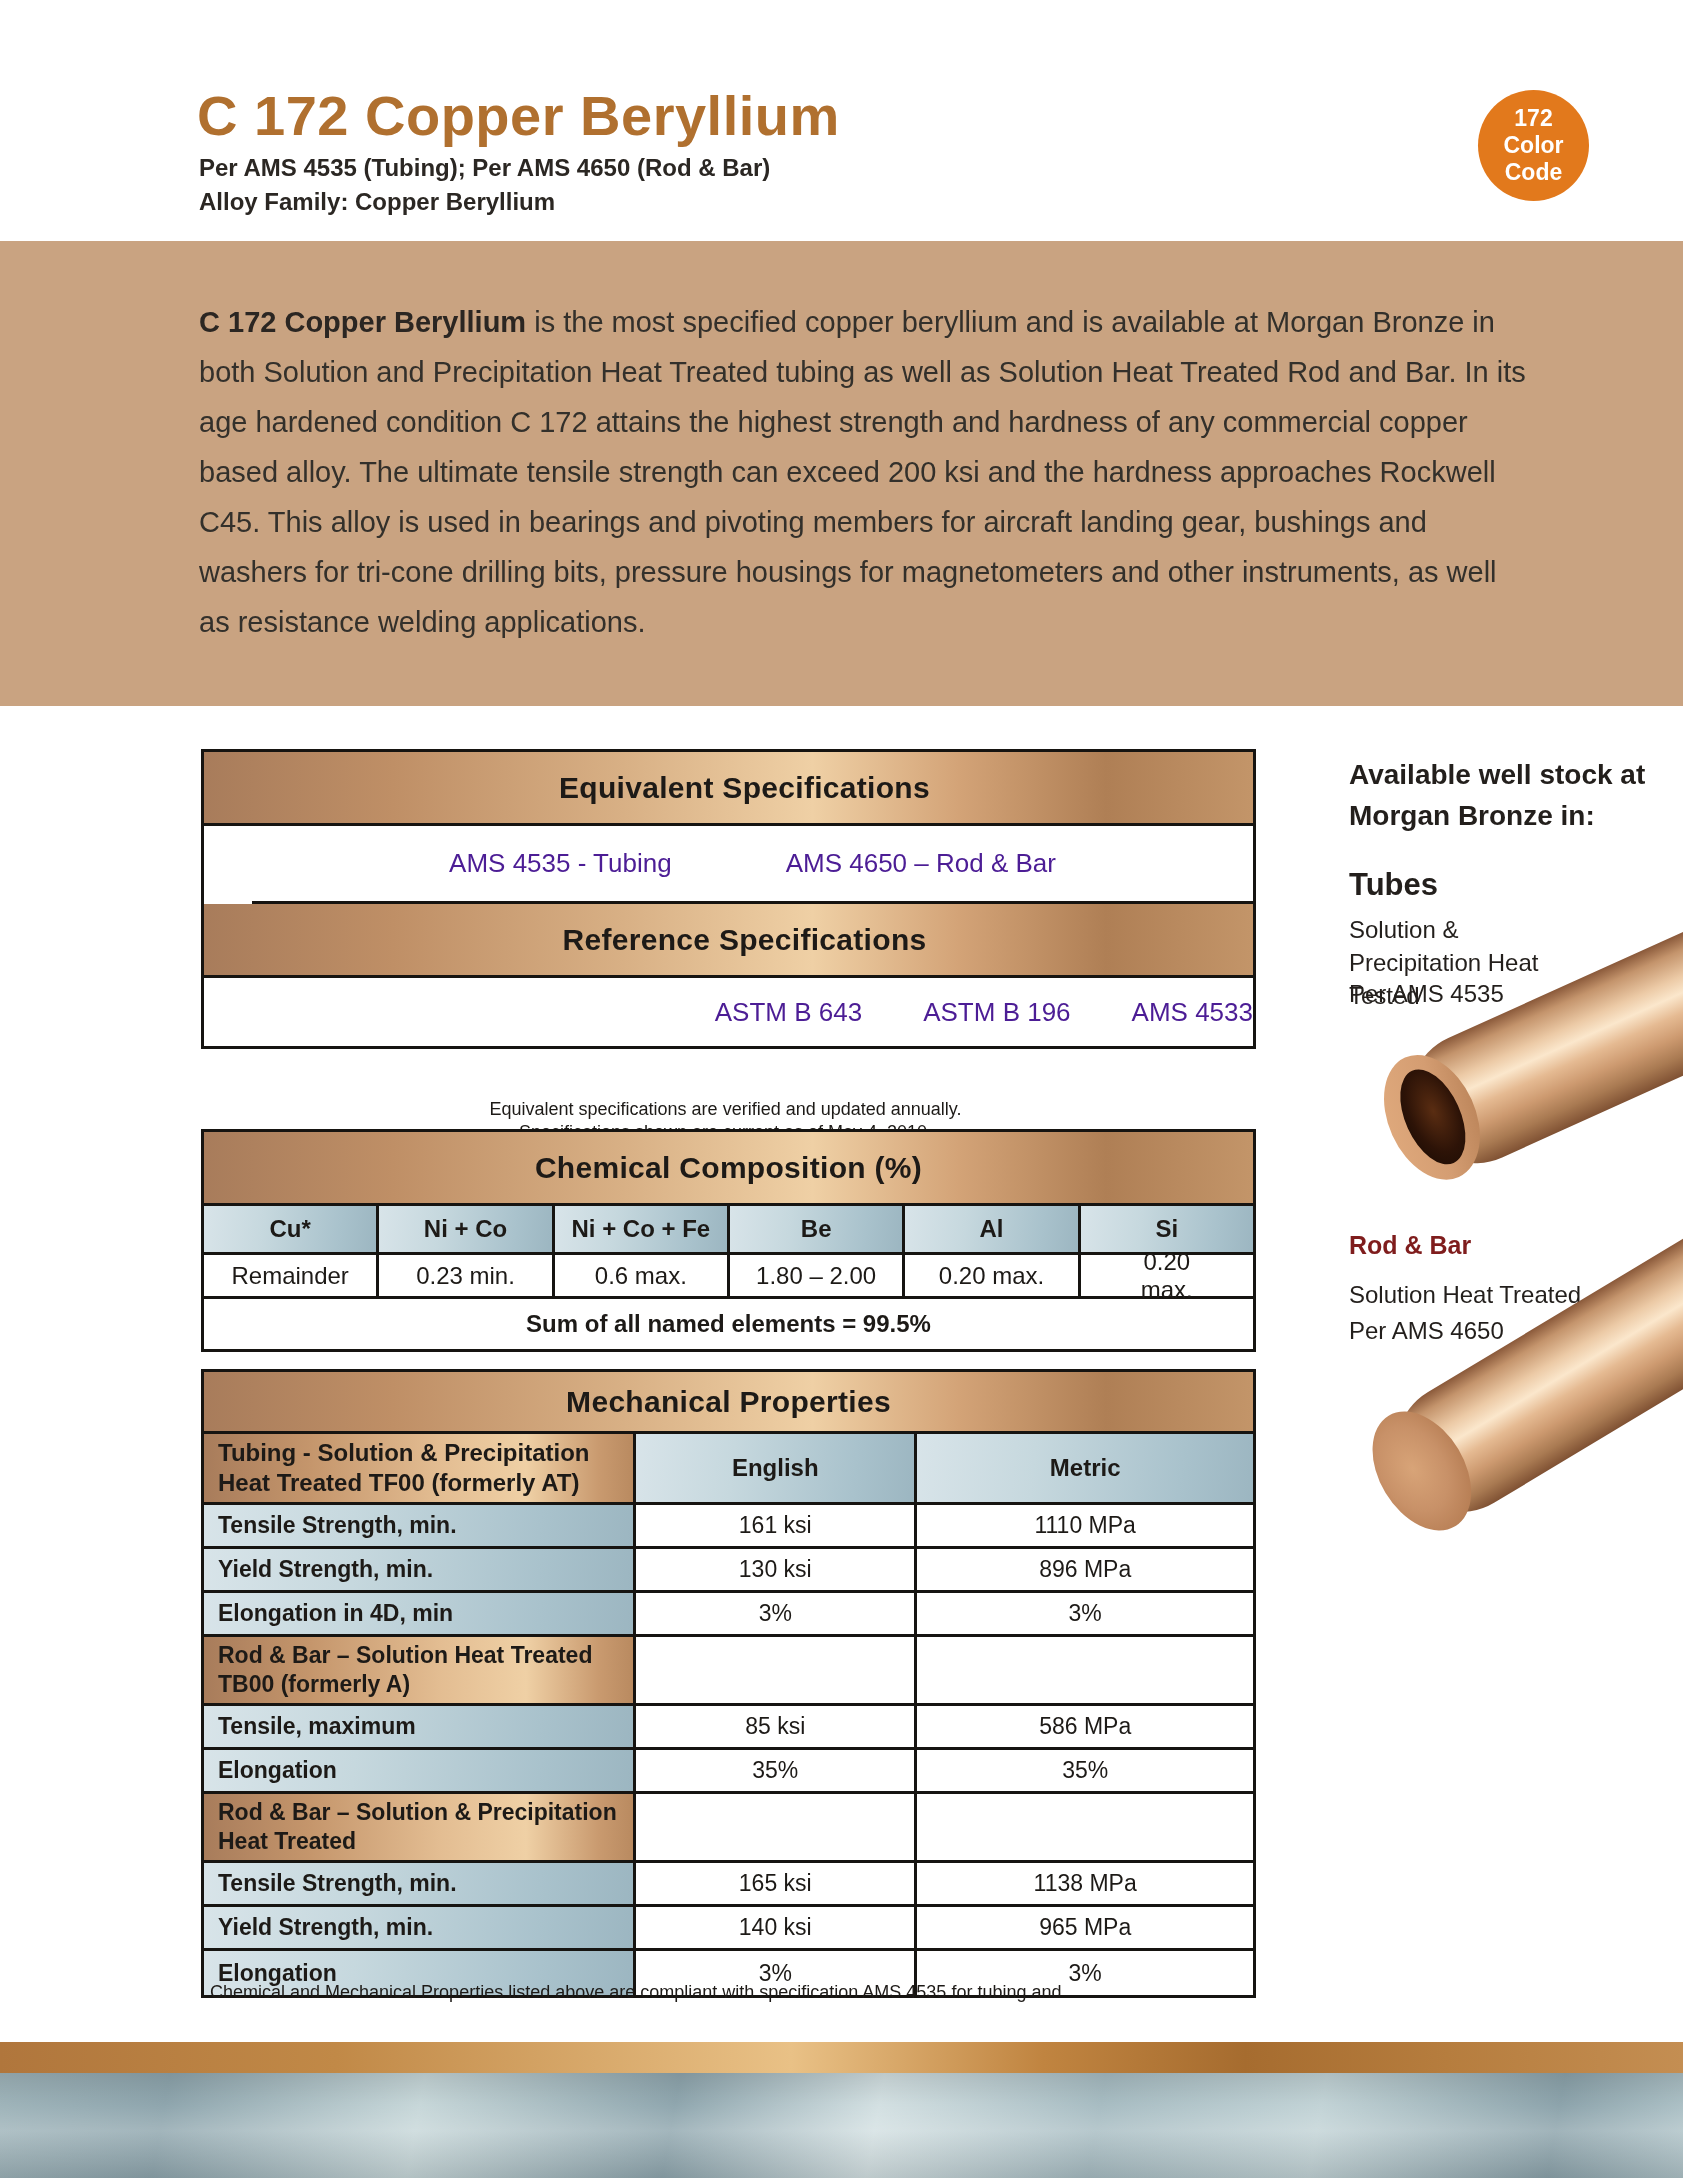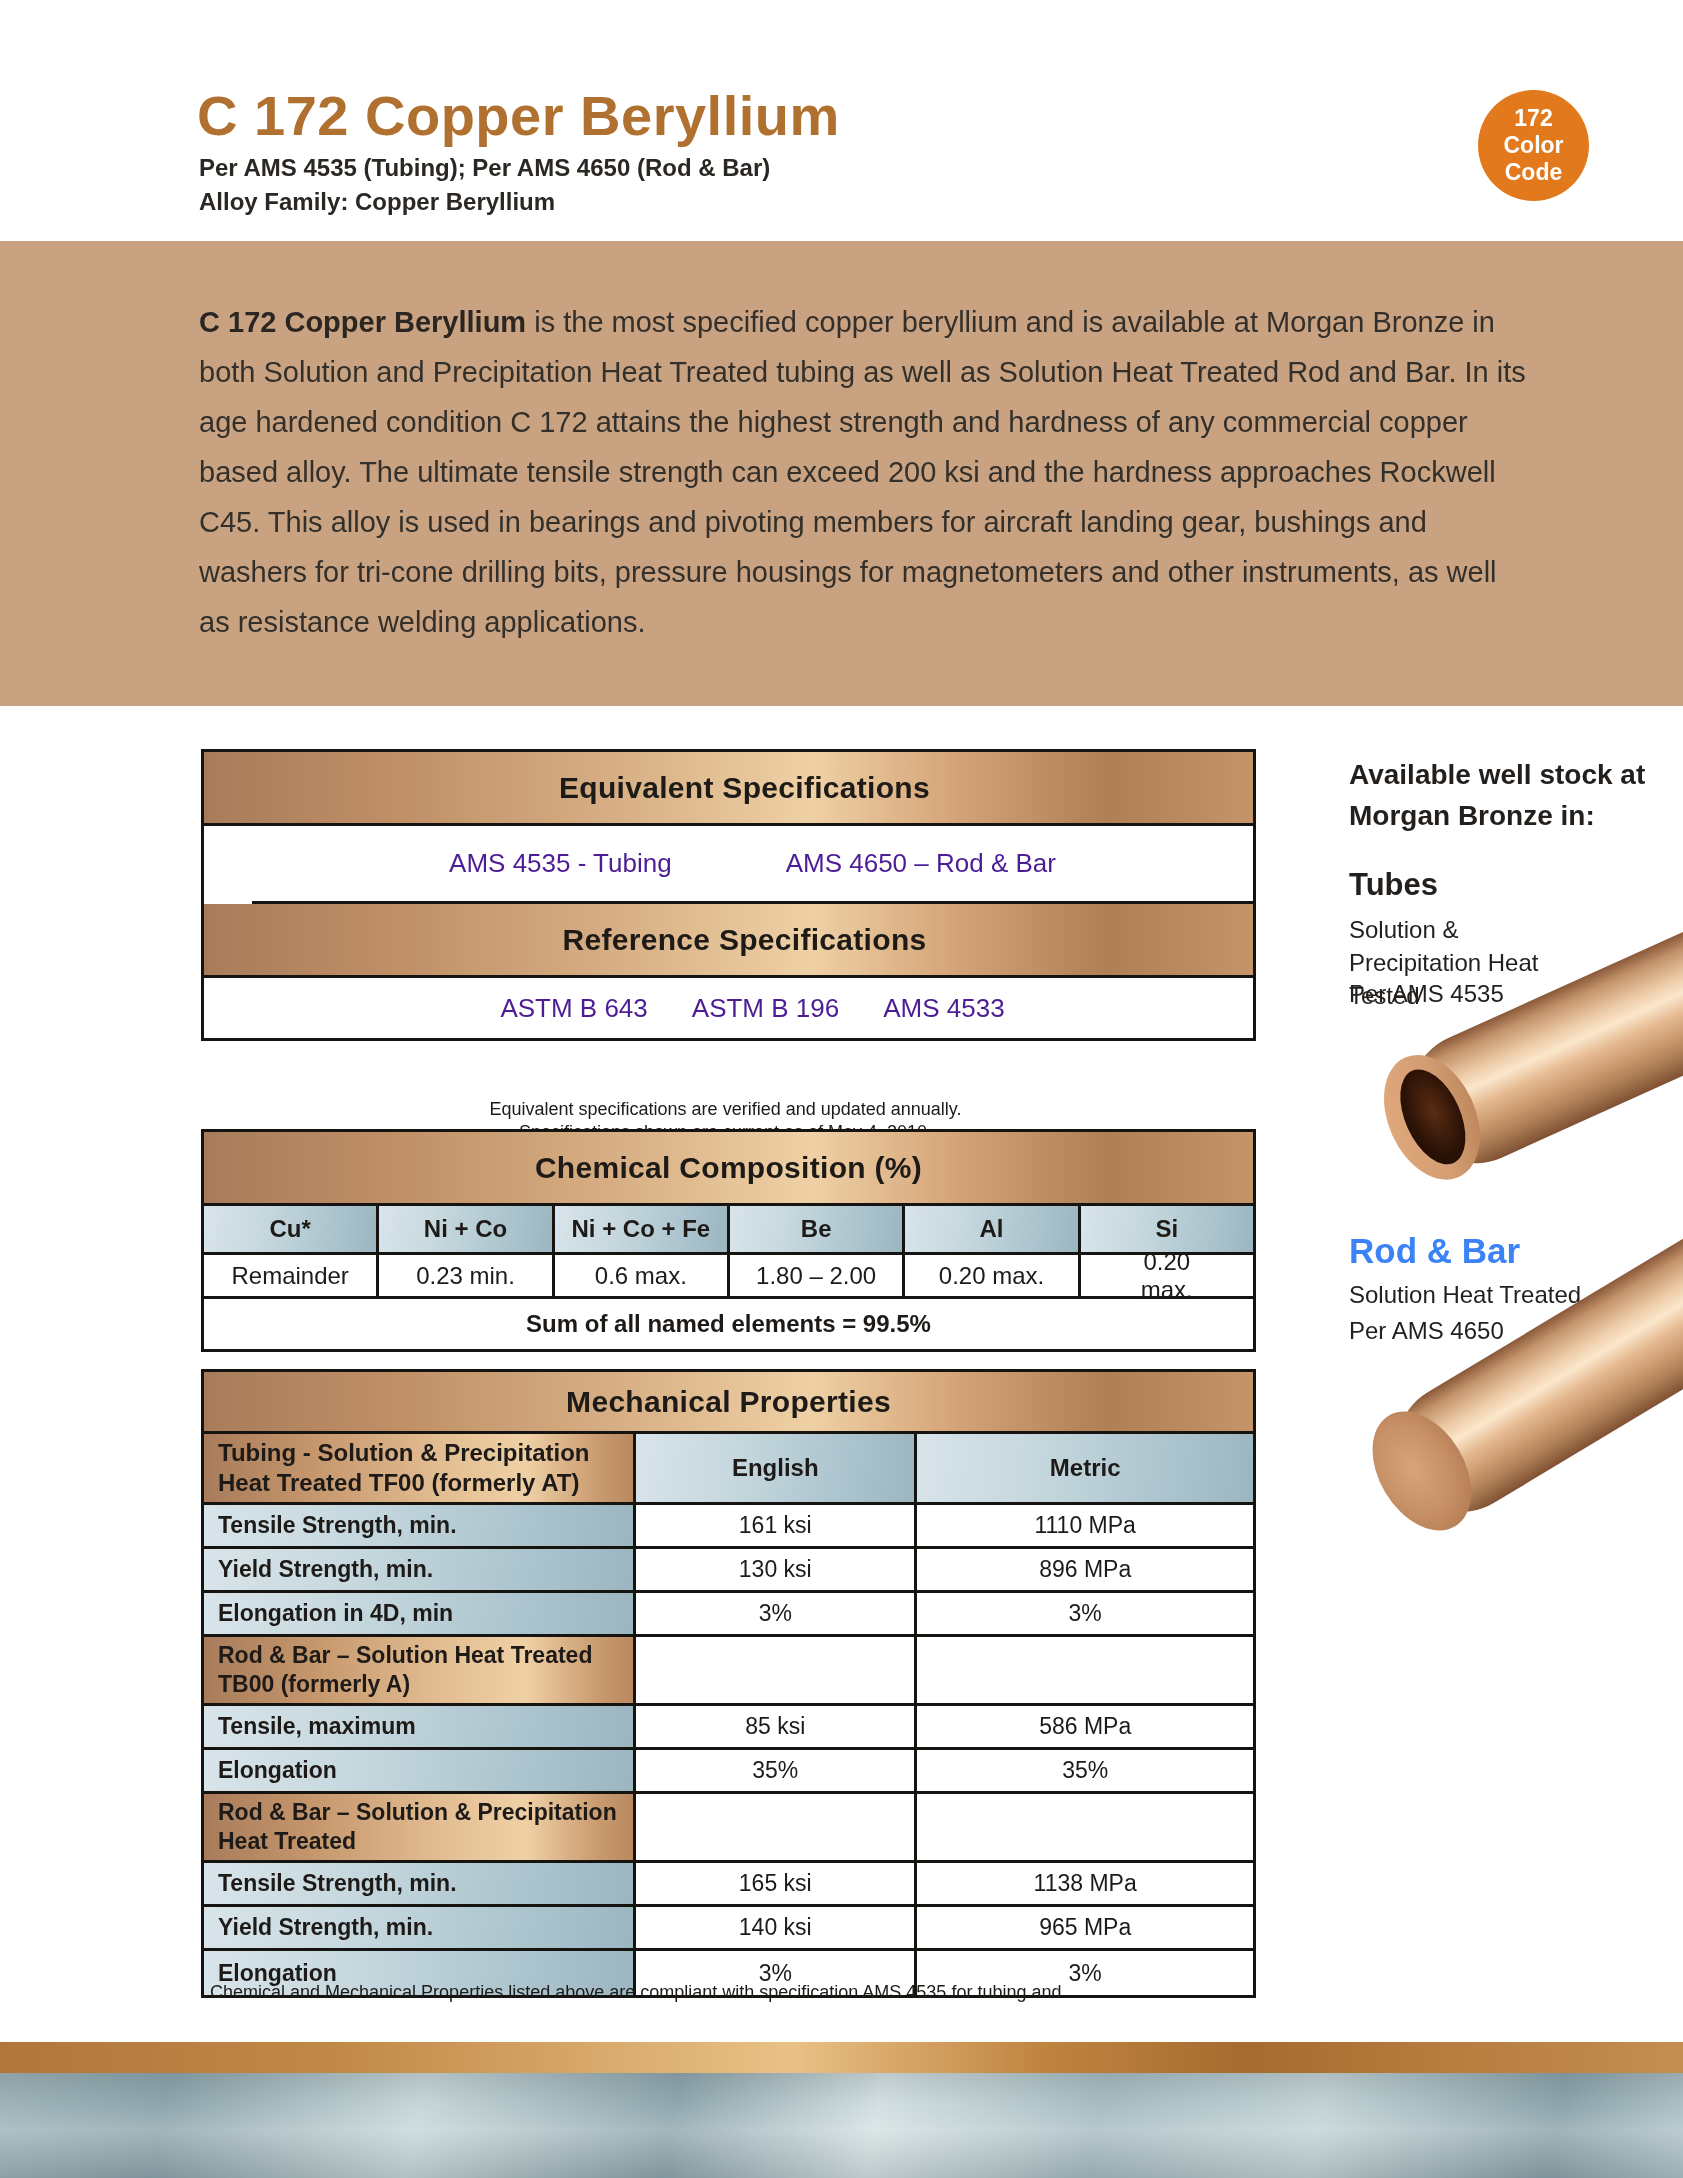--- a/index.html
+++ b/index.html
@@ -32,21 +32,21 @@
   .tcell:last-child{border-right:none;}
   .copper{background:linear-gradient(90deg,#a87c5b 0%,#bf8f66 18%,#d8b085 40%,#efd0a5 58%,#d3a377 72%,#af7f55 86%,#c39569 100%);}
   .copper2{background:linear-gradient(90deg,#a87c5b 0%,#c5966c 25%,#e3bd92 55%,#efd0a5 75%,#c99a6f 92%,#b98a60 100%);}
   .bluecell{background:linear-gradient(96deg,#d8e4e9 0%,#c6d8de 35%,#a9c2cc 78%,#9cb6c1 100%);}
   .hdr-label{font-size:30px;font-weight:bold;color:#1d1a17;letter-spacing:0.3px;}
 
   
   .spec-tbl{left:201px;top:749px;width:1049px;}
   .spec-hdr{height:74px;align-items:center;justify-content:center;padding-left:32px;}
   .spec-vals{height:78px;align-items:center;justify-content:center;gap:114px;font-size:26px;color:#4c1d95;background:#fff;margin-left:48px;}
-  .spec-vals.ref{gap:44px;height:60px;}
+  .spec-vals.ref{gap:61px;height:68px;justify-content:flex-end;}
   .spec-note{left:201px;top:1072px;width:1049px;text-align:center;font-size:18px;line-height:23px;color:#1d1a17;margin-top:26px;}
 
   
   .chem-tbl{left:201px;top:1129px;width:1049px;}
   .chem-hdr{height:74px;align-items:center;justify-content:center;}
   .chem-cols{height:49px;}
   .chem-cols .tcell{flex:1;font-size:24px;font-weight:bold;color:#1d1a17;}
   .chem-vals{height:44px;}
   .chem-vals .tcell{flex:1;font-size:24px;color:#1d1a17;background:#fff;text-align:center;}
   .chem-vals .tcell:last-child span{display:inline-block;width:77px;line-height:28px;}
@@ -67,21 +67,21 @@
   .msec{height:69px;}
   .msec .mcell-label{font-size:23px;font-weight:bold;line-height:29px;color:#1d1a17;}
   .msec .mcell-eng,.msec .mcell-met{background:#fff;}
   .mech-note{left:210px;top:1982px;font-size:18px;color:#1d1a17;white-space:nowrap;}
 
   
   .stock-head{left:1349px;top:754px;width:317px;font-size:28px;line-height:41px;font-weight:bold;color:#231f1c;}
   .tubes-title{left:1349px;top:867px;font-size:31px;font-weight:bold;color:#231f1c;}
   .tubes-sub{left:1349px;top:913px;width:248px;font-size:24px;line-height:33px;color:#231f1c;}
   .tubes-per{left:1349px;top:980px;font-size:24px;color:#231f1c;}
-  .rod-title{left:1349px;top:1231px;font-size:35px;font-weight:bold;color:#3b82f6;}
+  .rod-title{left:1349px;top:1231px;font-size:25px;font-weight:bold;color:#7f1d1d;}
   .rod-sub{left:1349px;top:1278px;width:277px;font-size:24px;line-height:33px;color:#231f1c;}
   .rod-per{left:1349px;top:1317px;font-size:24px;color:#231f1c;}
 
   
   .cyl{position:absolute;transform-origin:0 50%;}
   .tube-cyl{
     left:1416px;top:1059px;width:426px;height:131px;transform:rotate(-24.3deg);
     border-radius:65px 0 0 65px;
     background:linear-gradient(to bottom,#8a593a 0%,#c4946c 12%,#eccaa6 30%,#fbe7cc 42%,#e5ba92 56%,#cd9a70 71%,#a97a52 86%,#7f5133 100%);
   }

